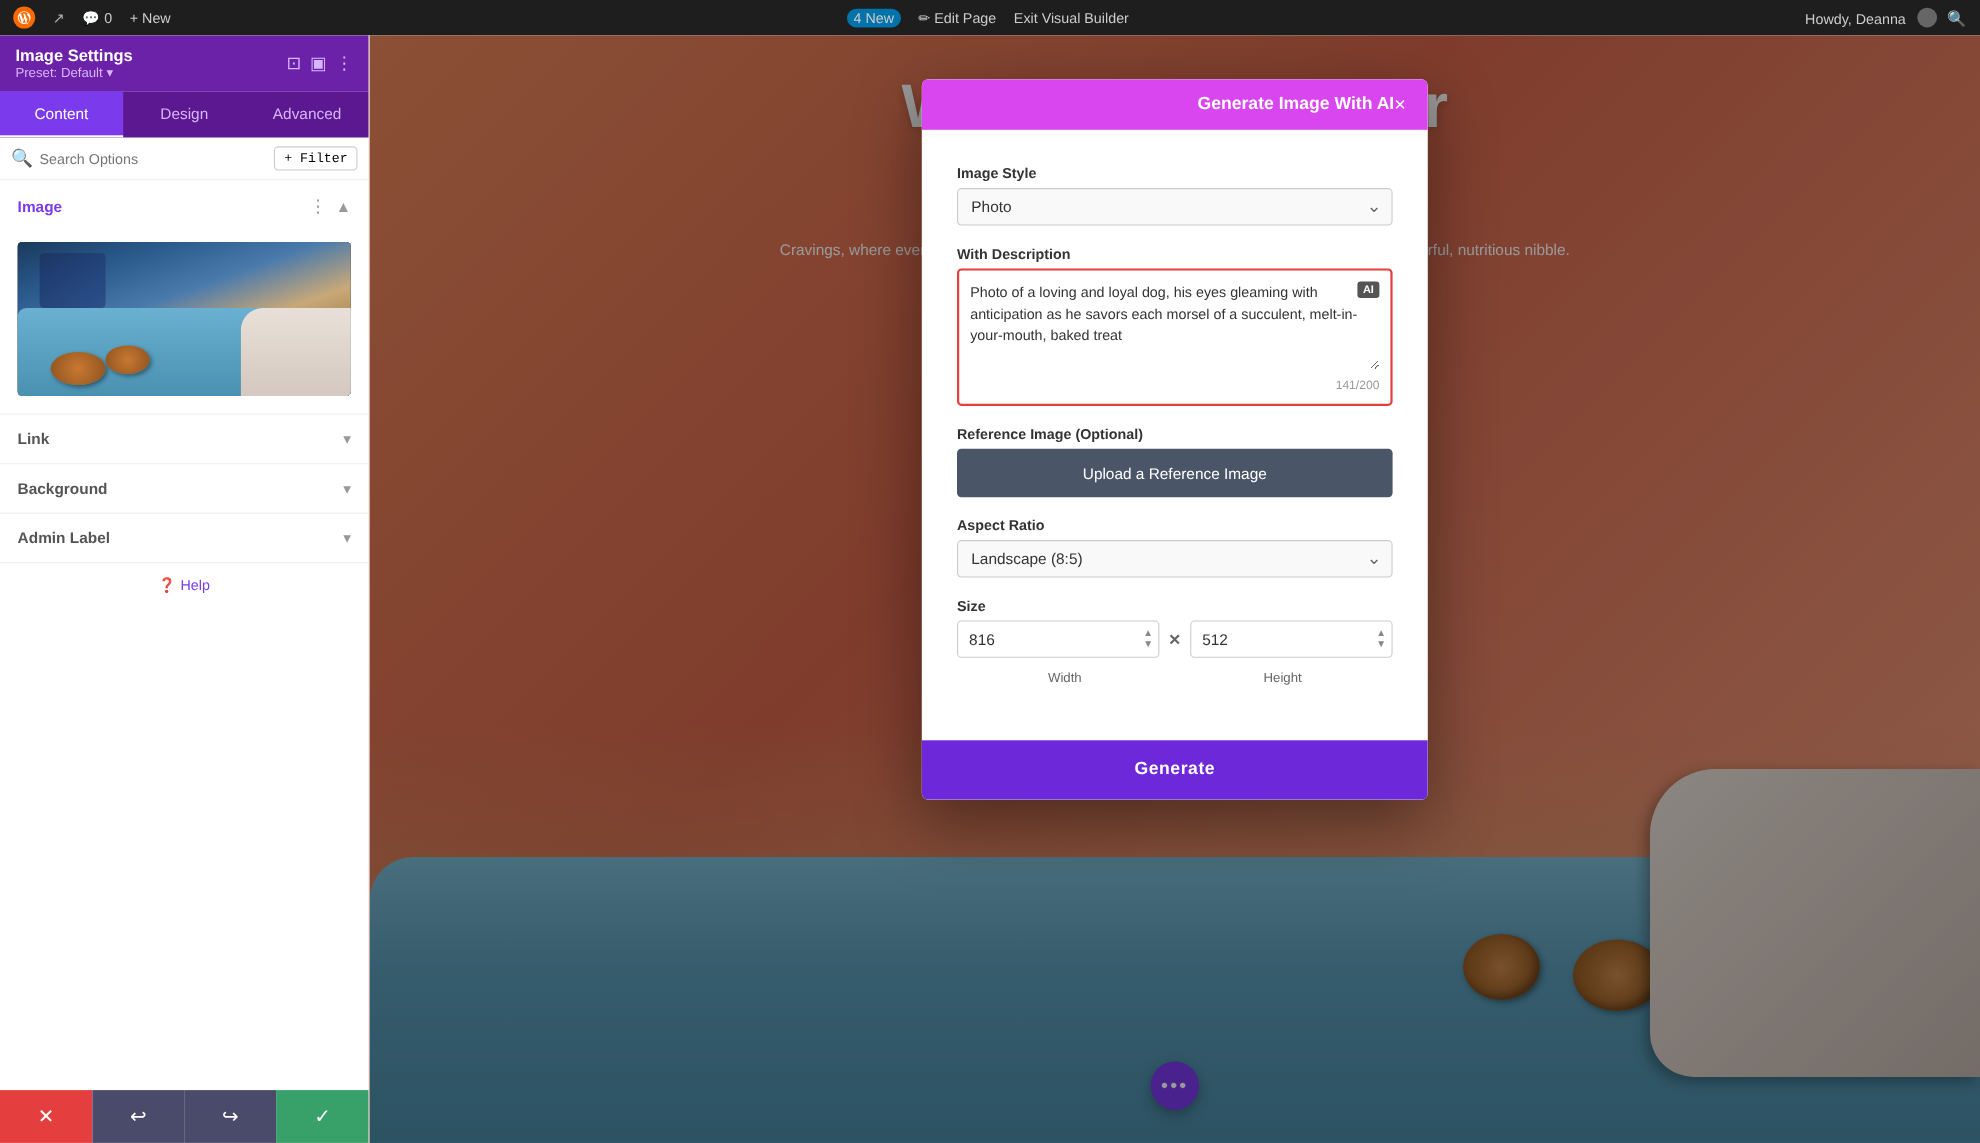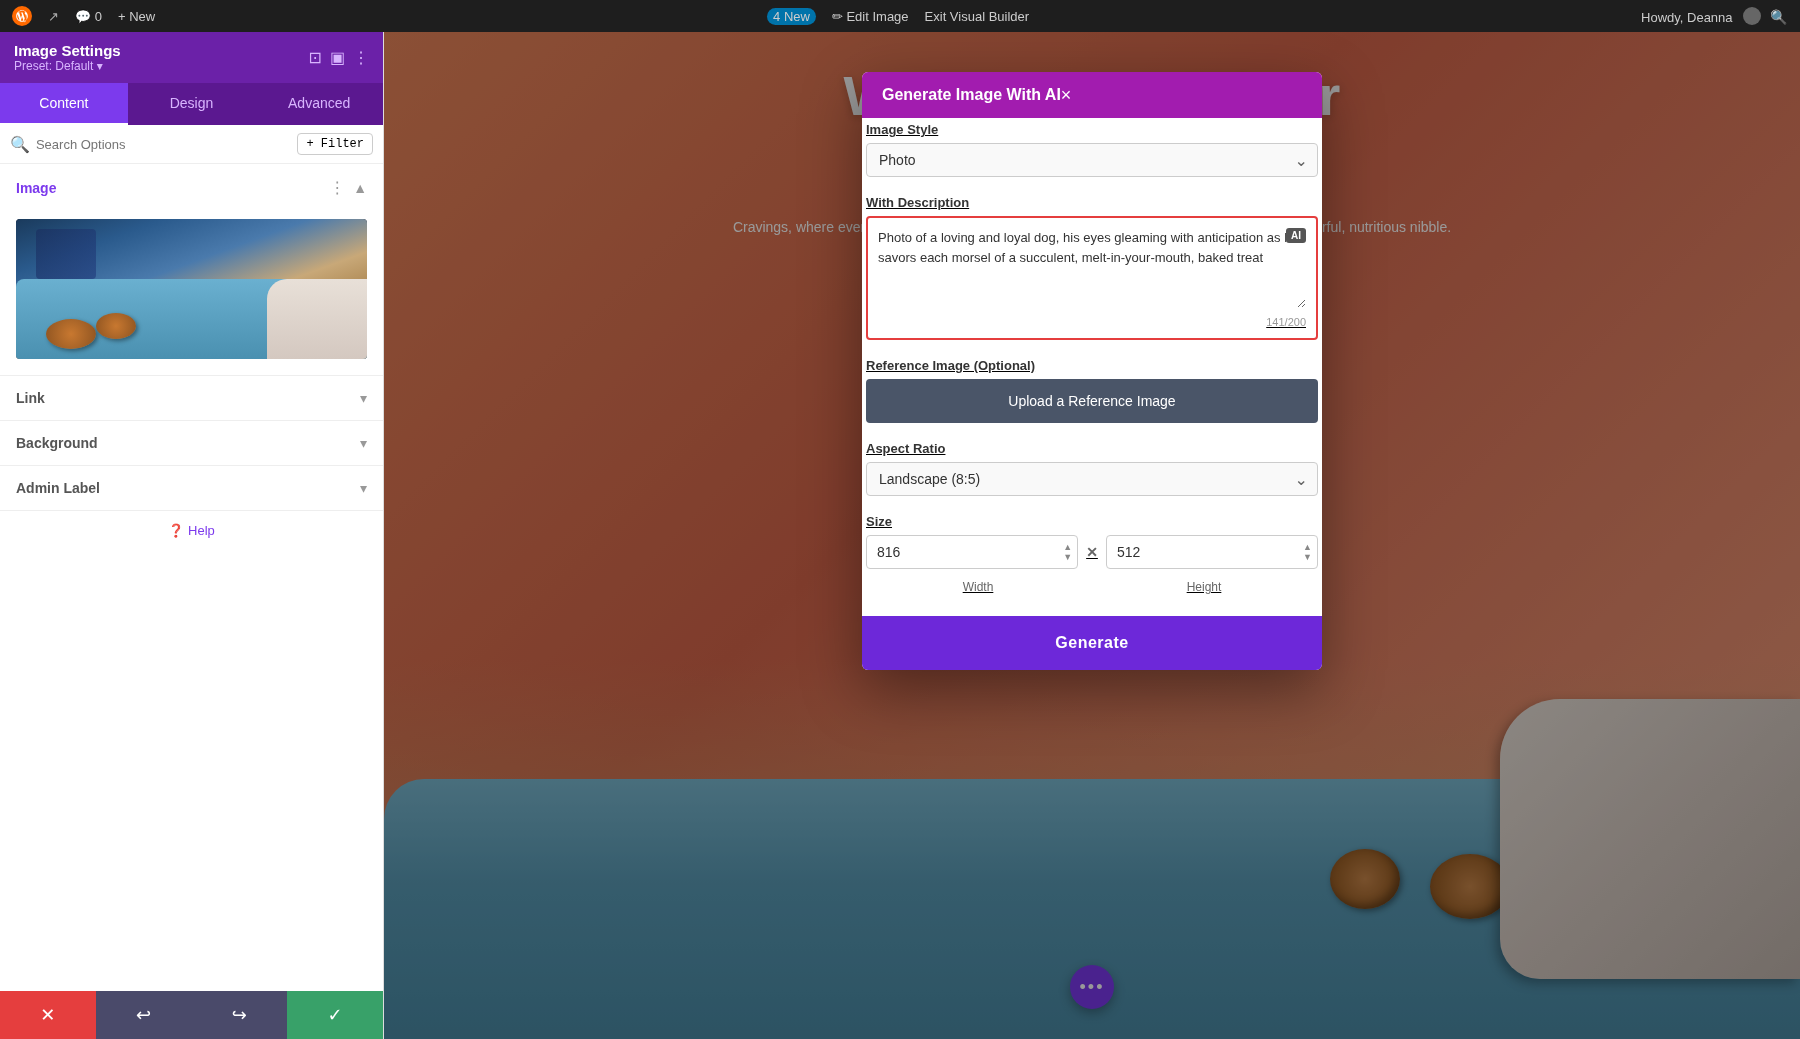--- a/index.html
+++ b/index.html
@@ -26,21 +26,21 @@
 
     
     .main-layout {
       display: flex;
       flex: 1;
       overflow: hidden;
     }
 
     
     .sidebar {
-      width: 384px;
+      width: 336px;
       background: #fff;
       display: flex;
       flex-direction: column;
       border-right: 1px solid #ddd;
       flex-shrink: 0;
       position: relative;
     }
 
     .sidebar-header {
       background: #6b21a8;
@@ -242,42 +242,41 @@
 
     .modal {
       background: #fff;
       border-radius: 6px;
       width: 460px;
       overflow: hidden;
       box-shadow: 0 20px 60px rgba(0,0,0,0.4);
     }
 
     .modal-header {
-      background: #a21caf;
+      background: #d946ef;
       color: #fff;
       padding: 14px 20px;
       display: flex;
       align-items: center;
-      justify-content: flex-start;
+      justify-content: flex-end;
     }
     .modal-title { font-size: 16px; font-weight: 600; }
     .modal-close {
       background: none;
       border: none;
       color: #fff;
       font-size: 18px;
       cursor: pointer;
       line-height: 1;
     }
 
     .modal-body {
-      padding: 4px;
+      padding: 32px;
       max-height: 560px;
       overflow-y: auto;
-      text-decoration: underline;
     }
 
     .form-group { margin-bottom: 18px; }
     .form-label { font-size: 13px; font-weight: 600; color: #333; margin-bottom: 6px; display: block; }
 
     .select-wrapper {
       position: relative;
     }
     .form-select {
       width: 100%;
@@ -413,21 +412,21 @@
       <svg width="14" height="14" viewBox="0 0 24 24" fill="white">
           <path d="M12 2C6.5 2 2 6.5 2 12s4.5 10 10 10 10-4.5 10-10S17.5 2 12 2zM3.8 12c0-1.1.2-2.2.6-3.1L8.1 20C5.6 18.5 3.8 15.4 3.8 12zm8.2 8.2c-.7 0-1.5-.1-2.1-.3l2.2-6.5 2.3 6.2c0 .1.1.2.1.2-.8.3-1.6.4-2.5.4zm1-13.6c.5 0 .9-.1.9-.1.4-.1.4-.6 0-.6 0 0-1.3.1-2.1.1-.8 0-2-.1-2-.1-.4 0-.4.6 0 .6 0 0 .5.1.9.1l1.3 3.6-1.8 5.4-3-9c.5 0 .9-.1.9-.1.4-.1.4-.6 0-.6 0 0-1.3.1-2.1.1-.1 0-.3 0-.5 0C6.1 4.4 8.9 3.1 12 3.1c2.3 0 4.4.9 6 2.3-.1 0-.1 0-.2 0-.8 0-1.3.7-1.3 1.4 0 .6.4 1.2.8 1.8.3.5.7 1.2.7 2.1 0 .7-.2 1.4-.6 2.4l-.8 2.6-2.8-8.1zm2.7 12.1l2.3-6.6c.4-1.1.6-1.9.6-2.6 0-.3 0-.5-.1-.8 1 1.8 1.5 3.9 1.5 6 0 3.1-1.1 5.8-2.9 7.9l-.4-.1-.9-3.8z"></path>
         </svg>
     </div>
     <span style="color:#aaa; cursor:pointer;">↗</span>
     <span style="color:#ccc; font-size:13px;">💬 <span>0</span></span>
     <span style="color:#ccc; font-size:13px;">+ New</span>
   </div>
   <div class="wp-admin-bar-center">
     <span class="new-badge">4 New</span>
-    <span>✏ Edit Image</span>
+    <span>✏ Edit Page</span>
     <span>Exit Visual Builder</span>
   </div>
   <div class="wp-admin-bar-right">
     <span>Howdy, Deanna</span>
     <span class="howdy-avatar"></span>
     <span style="color:#ccc; font-size:14px;">🔍</span>
   </div>
 </div>
 
 <div class="main-layout">

